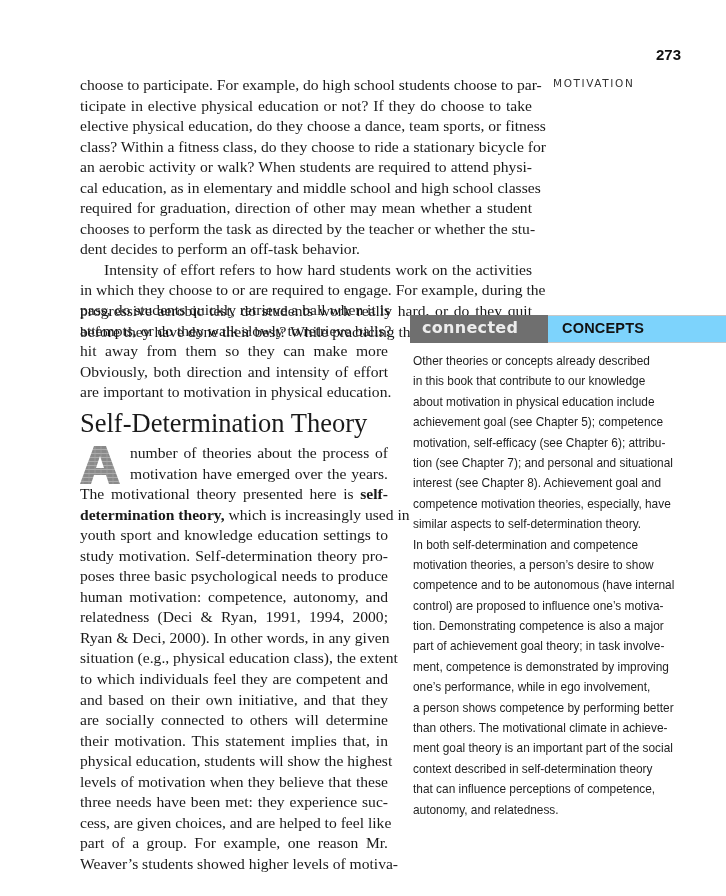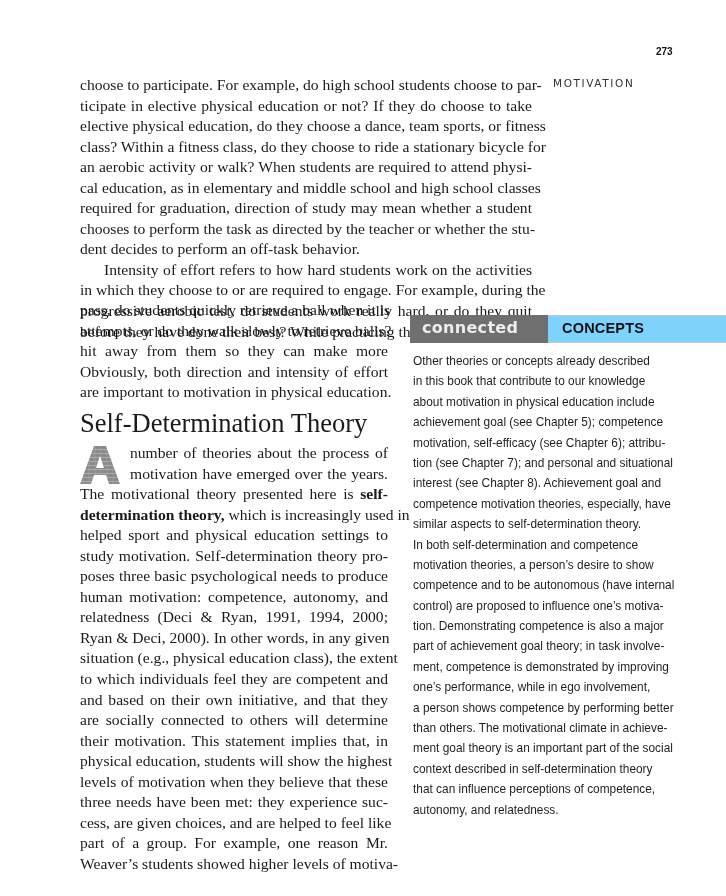--- a/index.html
+++ b/index.html
@@ -1,19 +1,19 @@
 <!DOCTYPE html>
 <html><head>
 <meta charset="utf-8">
 <style>
   html, body { margin: 0; padding: 0; background: #ffffff; }
   body { width: 726px; height: 896px; position: relative; overflow: hidden; color: #1a1a1a; }
   .running-head { position: absolute; top: 46px; left: 0; width: 726px; height: 20px; }
   .rh-title { position: absolute; left: 553px; top: 3px; font-family: "DejaVu Sans", sans-serif; font-size: 10.5px; letter-spacing: 1.6px; color: #333; margin-top: 28px; }
-  .rh-page { position: absolute; left: 656px; top: 0px; font-family: "Liberation Sans", sans-serif; font-size: 10px; font-weight: bold; color: #111; }
+  .rh-page { position: absolute; left: 656px; top: 0px; font-family: "Liberation Sans", sans-serif; font-size: 15px; font-weight: bold; color: #111; }
 
   .serif { font-family: "Liberation Serif", serif; font-size: 15.6px; line-height: 20.55px; color: #1a1a1a; }
   .p-line { display: block; white-space: nowrap; text-align: justify; text-align-last: justify; height: 20.55px; }
   .p-line.last { text-align-last: left; }
 
   .top-block { position: absolute; left: 80px; top: 75px; width: 452px; }
   .narrow-block { position: absolute; left: 80px; top: 300px; width: 308px; }
   .indent { padding-left: 24px; box-sizing: border-box; }
 
   .heading { position: absolute; left: 80px; top: 408px; font-family: "Liberation Serif", serif; font-size: 26.5px; color: #1a1a1a; white-space: nowrap; }
@@ -39,21 +39,21 @@
   <span class="rh-page">273</span>
 </div>
 
 <div class="top-block serif">
   <span class="p-line">choose to participate. For example, do high school students choose to par-</span>
   <span class="p-line">ticipate in elective physical education or not? If they do choose to take</span>
   <span class="p-line">elective physical education, do they choose a dance, team sports, or fitness</span>
   <span class="p-line">class? Within a fitness class, do they choose to ride a stationary bicycle for</span>
   <span class="p-line">an aerobic activity or walk? When students are required to attend physi-</span>
   <span class="p-line">cal education, as in elementary and middle school and high school classes</span>
-  <span class="p-line">required for graduation, direction of study may mean whether a student</span>
+  <span class="p-line">required for graduation, direction of other may mean whether a student</span>
   <span class="p-line">chooses to perform the task as directed by the teacher or whether the stu-</span>
   <span class="p-line last">dent decides to perform an off-task behavior.</span>
   <span class="p-line indent">Intensity of effort refers to how hard students work on the activities</span>
   <span class="p-line">in which they choose to or are required to engage. For example, during the</span>
   <span class="p-line">progressive aerobic test, do students work really hard, or do they quit</span>
   <span class="p-line">before they have done their best? While practicing the volleyball overhead</span>
 </div>
 
 <div class="narrow-block serif">
   <span class="p-line">pass, do students quickly retrieve a ball when it is</span>
@@ -73,21 +73,21 @@
         <line x1="0" y1="3.5" x2="6" y2="3.5" stroke="#b5b5b5" stroke-width="0.8"></line>
         <line x1="3" y1="0" x2="3" y2="3.5" stroke="#a5a5a5" stroke-width="0.6"></line>
       </pattern>
     </defs>
     <path d="M14 0 L26 0 L40 38 L29 38 L26 29 L14 29 L11 38 L0 38 Z M16 22 L24 22 L20 10 Z" fill="url(#stone)" fill-rule="evenodd"></path>
   </svg>
   <span class="dropcap-row">number of theories about the process of</span>
   <span class="dropcap-row">motivation have emerged over the years.</span>
   <span class="p-line"><span>The motivational theory presented here is </span><span class="bold">self-</span></span>
   <span class="p-line"><span class="bold">determination theory,</span><span> which is increasingly used in</span></span>
-  <span class="p-line">helped sport and physical education settings to</span>
+  <span class="p-line">youth sport and knowledge education settings to</span>
   <span class="p-line">study motivation. Self-determination theory pro-</span>
   <span class="p-line">poses three basic psychological needs to produce</span>
   <span class="p-line">human motivation: competence, autonomy, and</span>
   <span class="p-line">relatedness (Deci &amp; Ryan, 1991, 1994, 2000;</span>
   <span class="p-line">Ryan &amp; Deci, 2000). In other words, in any given</span>
   <span class="p-line">situation (e.g., physical education class), the extent</span>
   <span class="p-line">to which individuals feel they are competent and</span>
   <span class="p-line">and based on their own initiative, and that they</span>
   <span class="p-line">are socially connected to others will determine</span>
   <span class="p-line">their motivation. This statement implies that, in</span>

